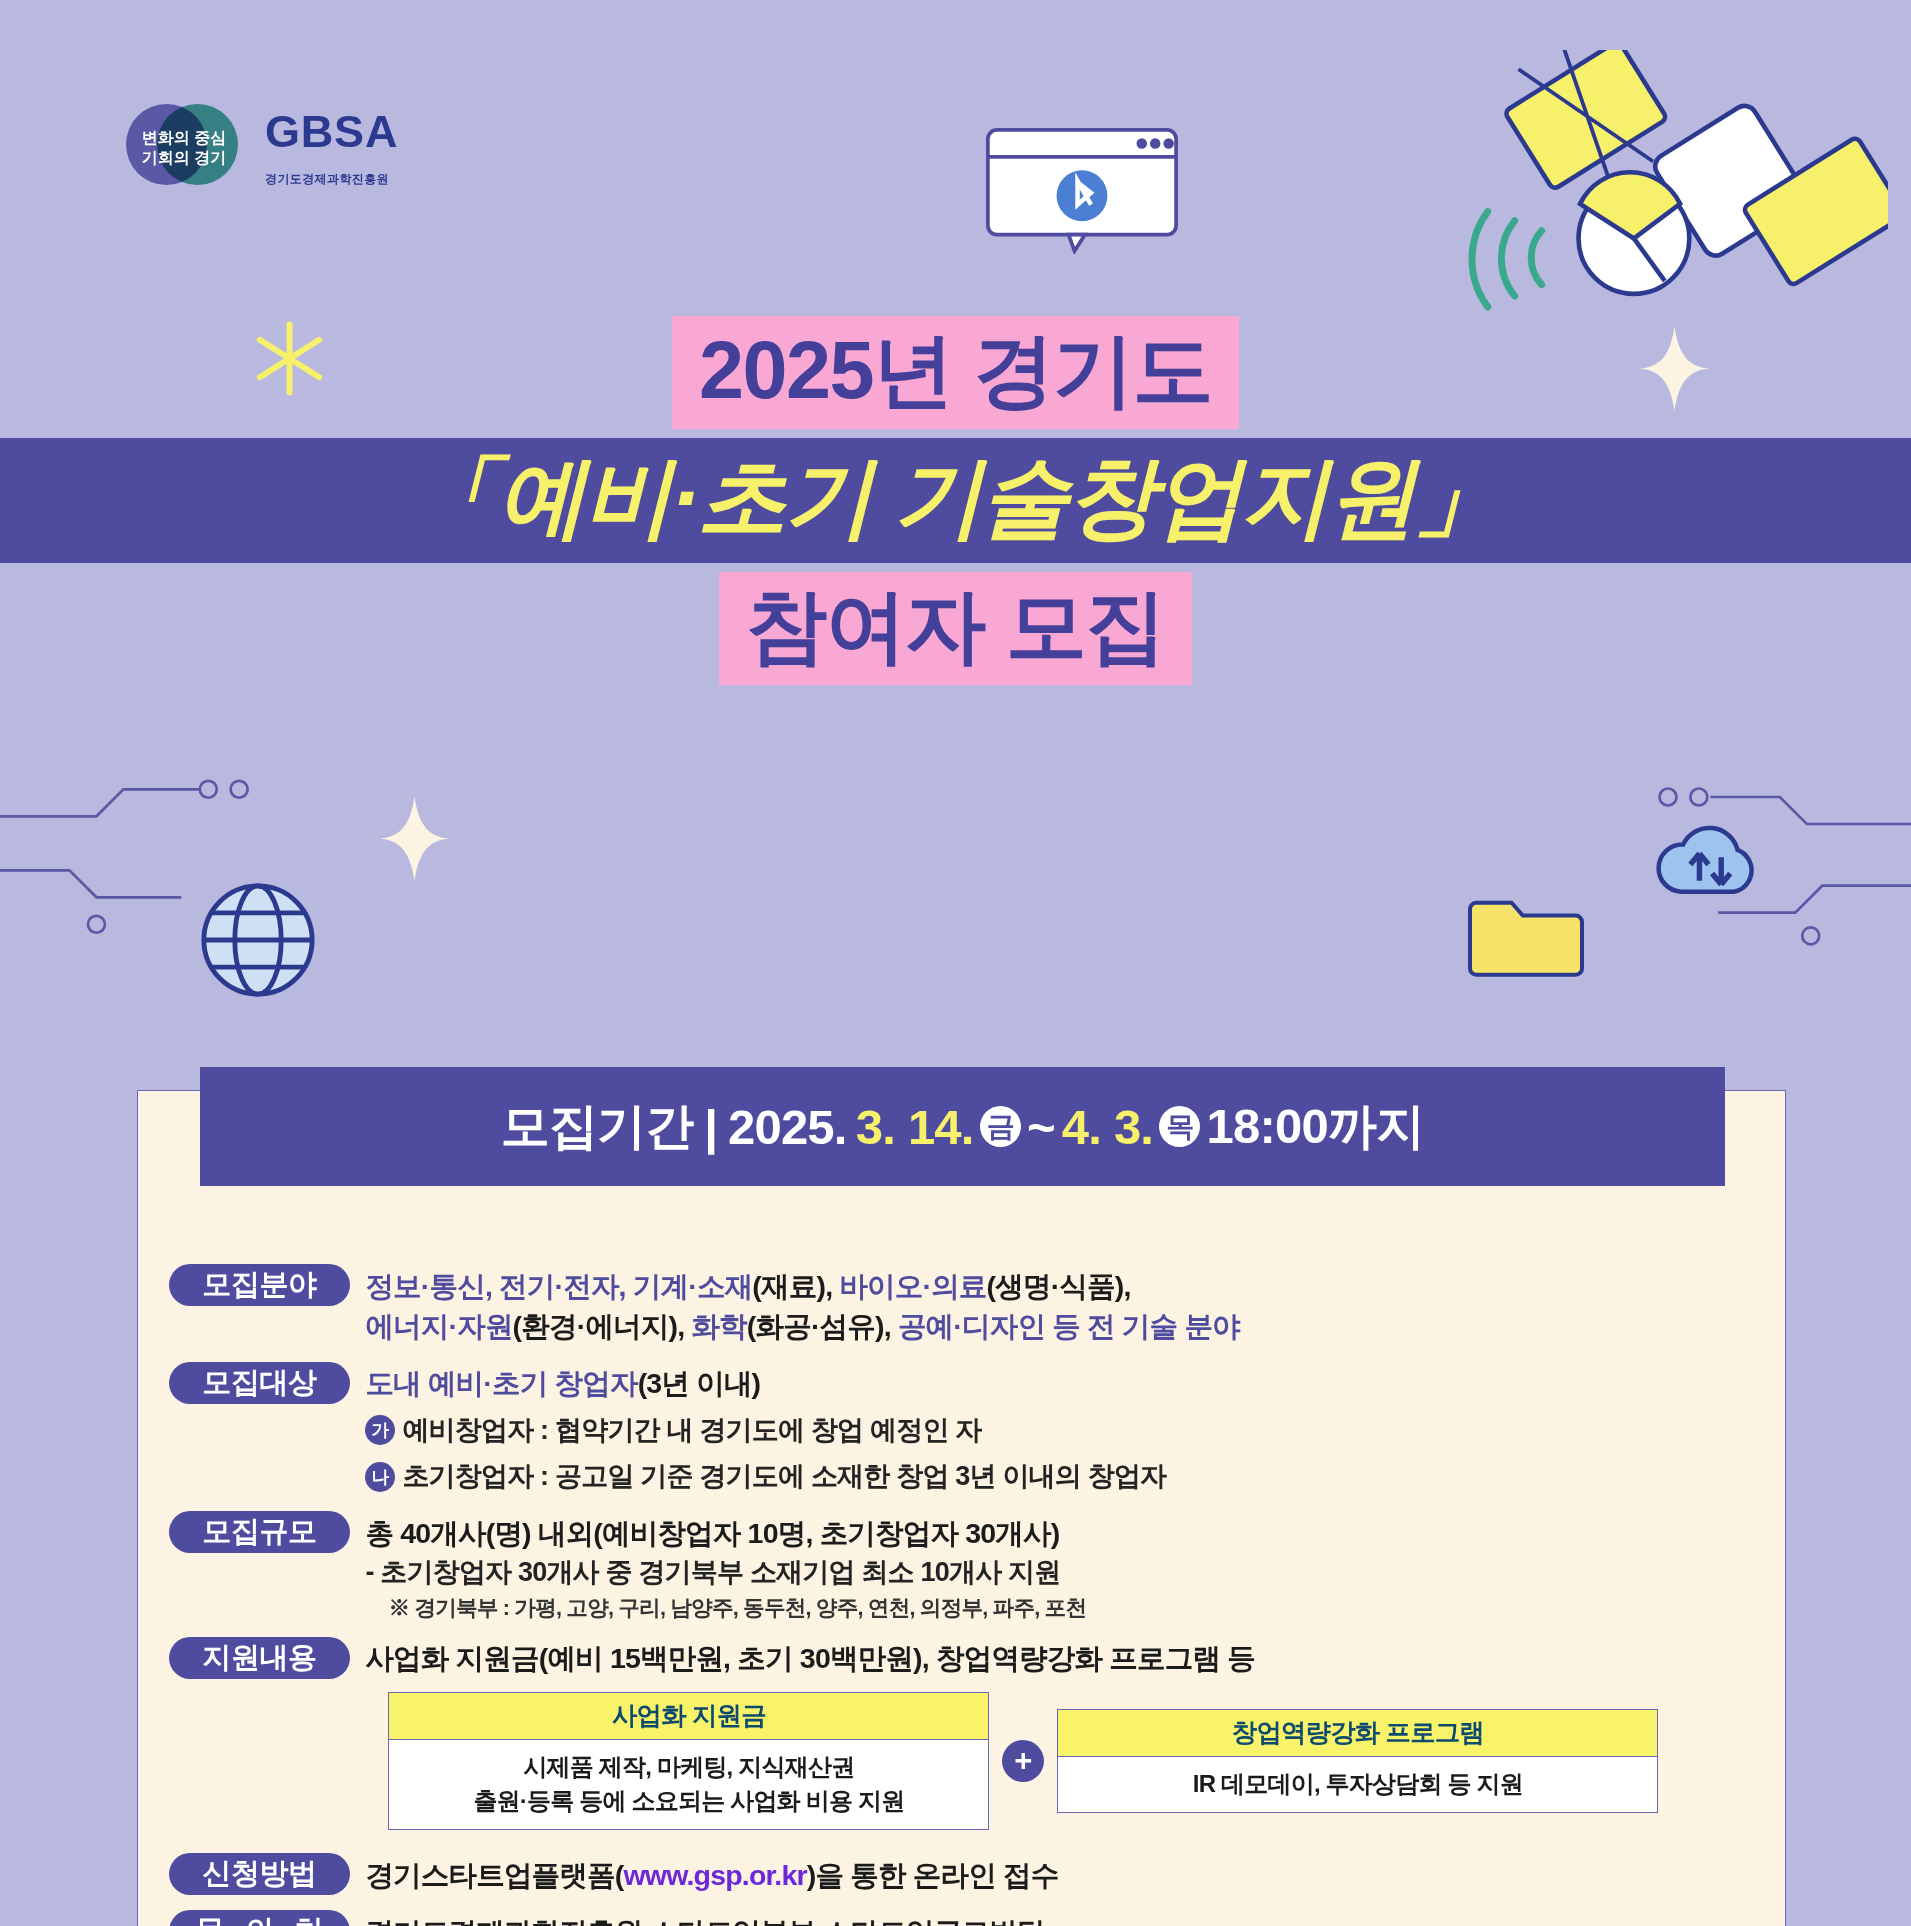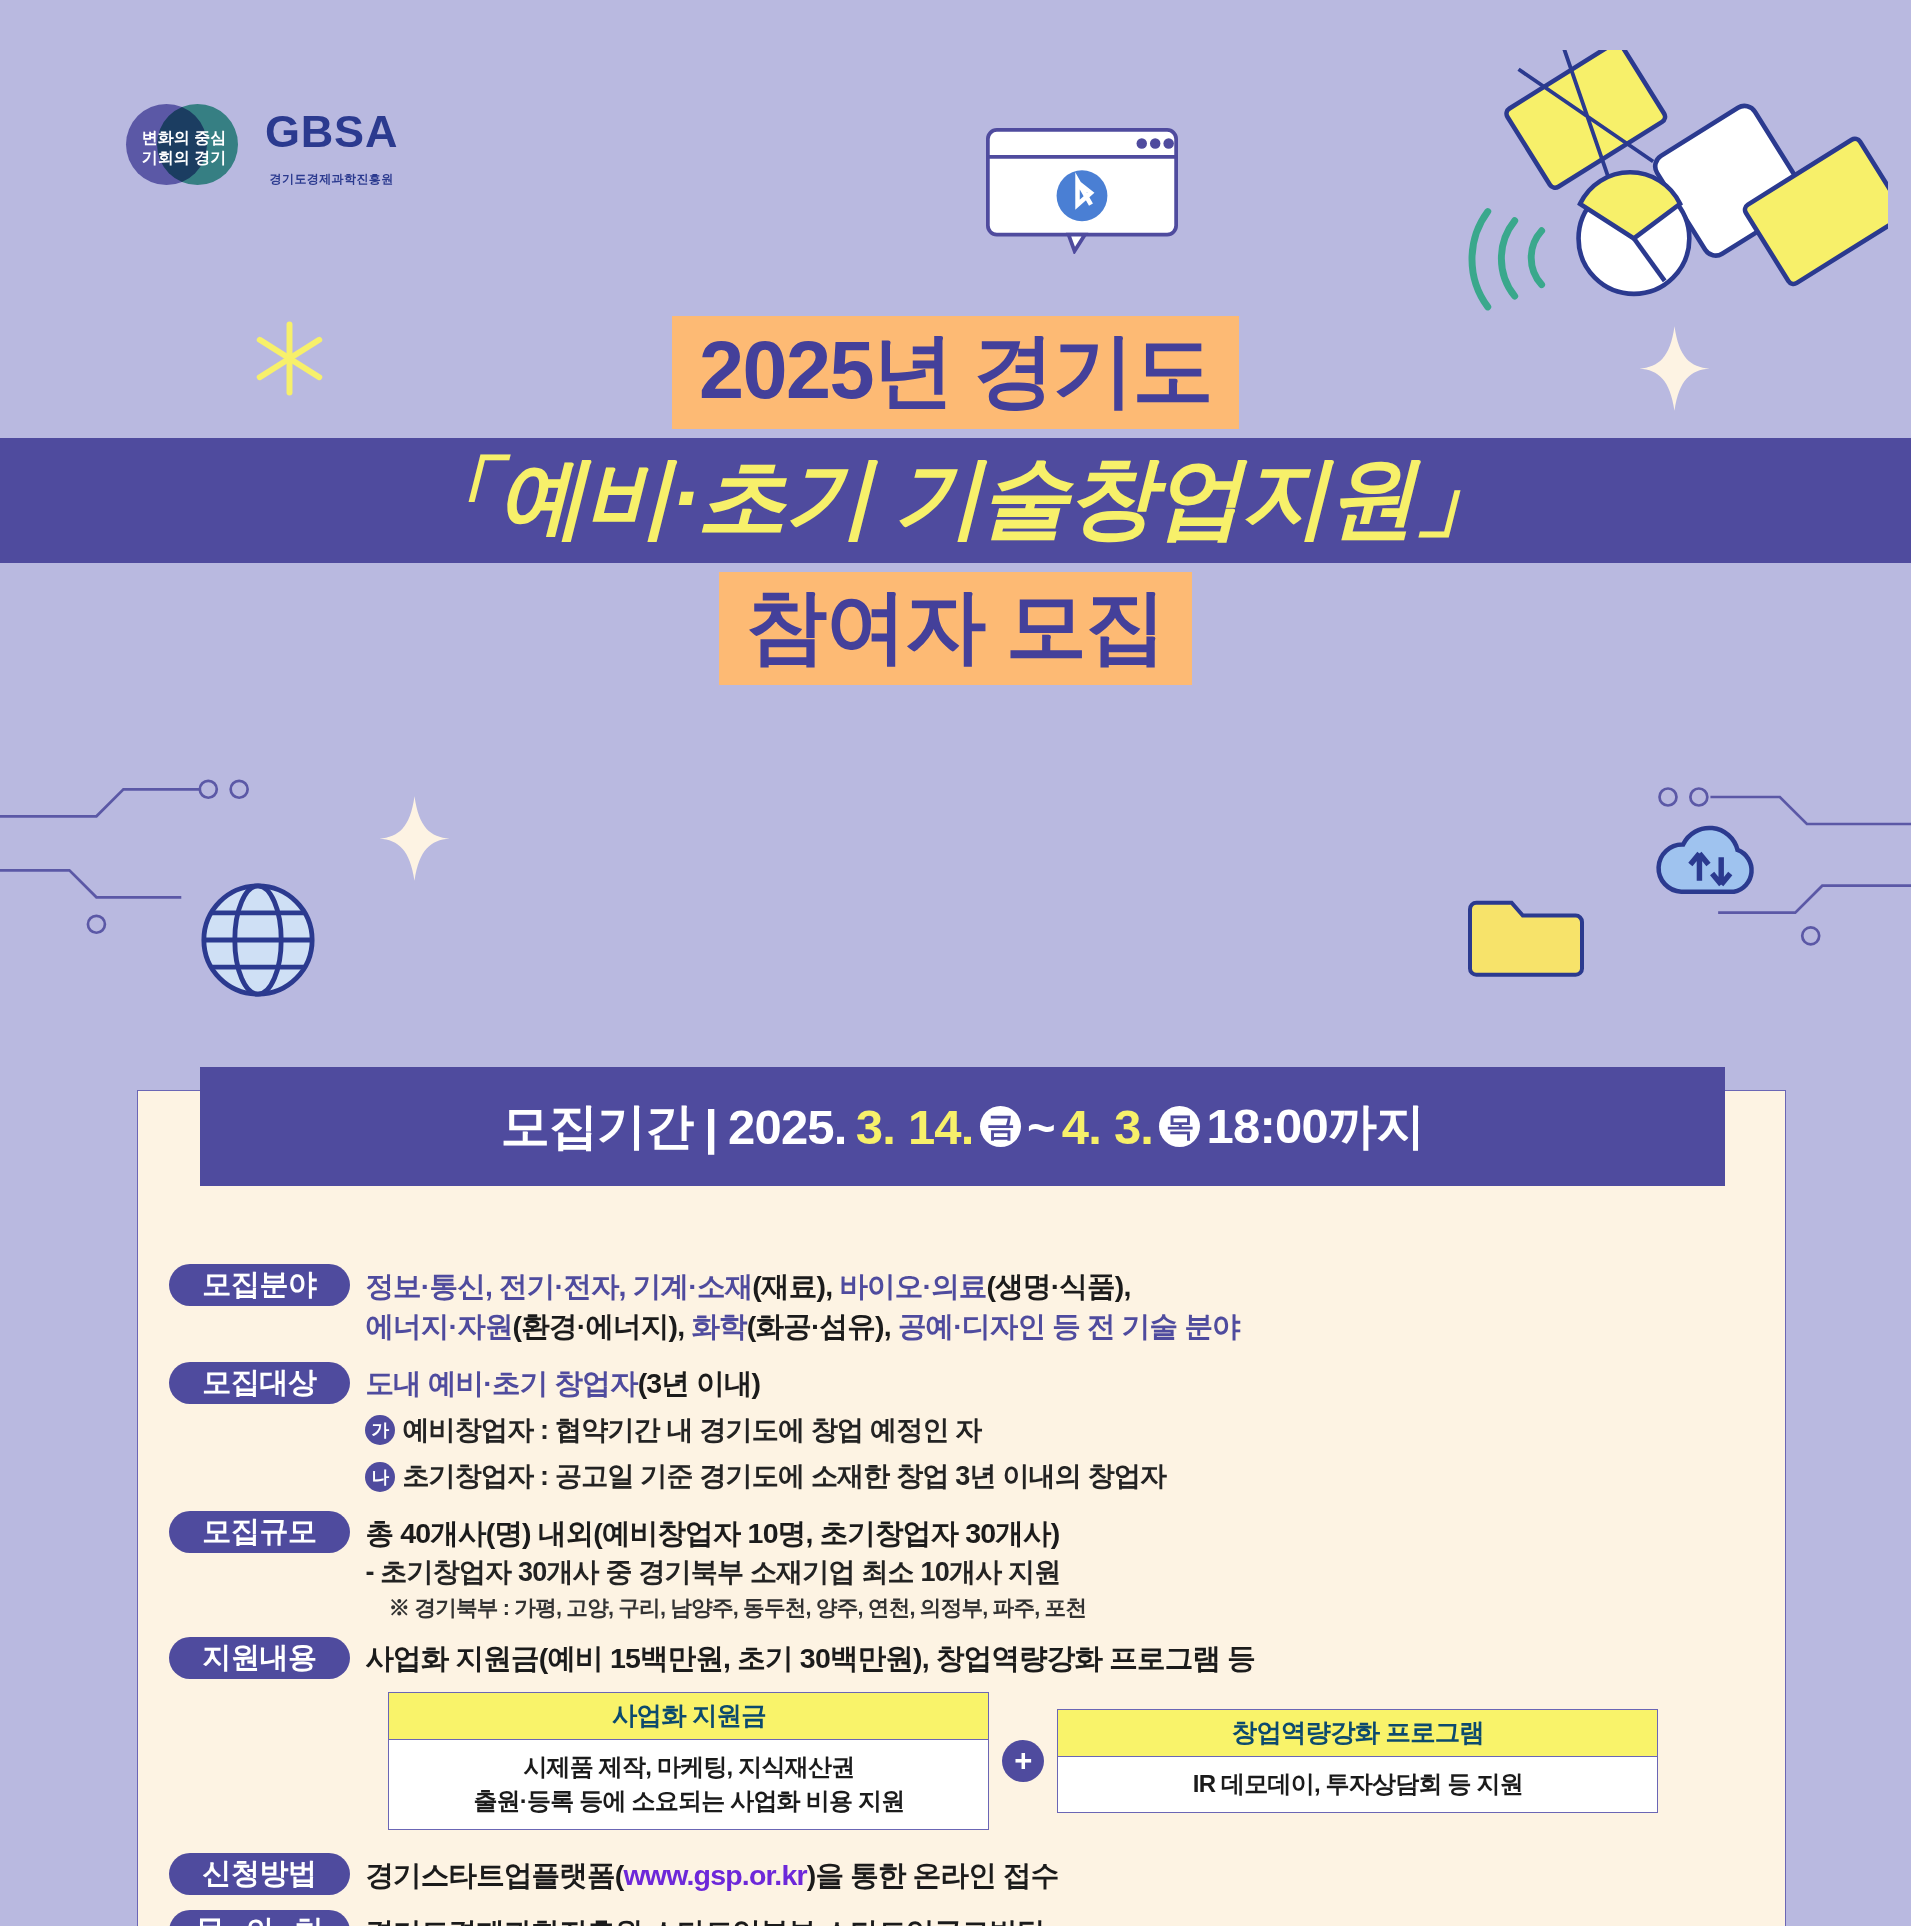--- a/index.html
+++ b/index.html
@@ -18,27 +18,27 @@
 
   .circuit-left { left:0; top:770px; width:270px; height:270px; }
   .circuit-right { right:0; top:770px; width:270px; height:270px; }
 
   
   .logo-area { position:absolute; left:126px; top:89px; display:flex; align-items:center; gap:23px; }
   .gg-logo { width:116px; height:116px; position:relative; }
   .gg-logo .c1 { position:absolute; left:0; top:15.4px; width:81px; height:81px; border-radius:50%; background:#5b58a6; }
   .gg-logo .c2 { position:absolute; left:31px; top:15.4px; width:81px; height:81px; border-radius:50%; background:#3aa88c; mix-blend-mode:multiply; opacity:.92;}
   .gg-logo .txt { position:absolute; left:10px; top:39px; width:96px; color:#fff; font-size:16px; font-weight:bold; line-height:1.25; text-align:center; z-index:4;}
-  .gbsa { display:flex; flex-direction:column; align-items:center; }
+  .gbsa { display:flex; flex-direction:column; }
   .gbsa .big { font-size:45px; font-weight:bold; color:#2b3a8f; letter-spacing:0.8px; font-family:"Liberation Sans", sans-serif; }
   .gbsa .small { font-size:12px; color:#2b3a8f; font-weight:bold; margin-top:13px; letter-spacing:0.4px; }
 
   
   .title-wrap { position:absolute; left:0; right:0; top:316px; text-align:center; }
-  .t-line { display:inline-block; background:#fdba74; padding:7px 27px 10.8px; margin:0 auto; }
+  .t-line { display:inline-block; background:#f9a8d4; padding:7px 27px 10.8px; margin:0 auto; }
   .t1 { font-size:81px; font-weight:bold; color:#44409a; letter-spacing:-1.5px; line-height:1.18; }
   .t2-band { display:block; background:#4f4b9e; margin-top:8.5px; padding:11.6px 23px 17px; }
   .t2 { font-size:89px; font-weight:bold; color:#f7f06a; letter-spacing:-2.3px; line-height:1.08; white-space:nowrap;font-style:italic; }
   .t3-wrap { margin-top:9.2px; }
   .t3 { font-size:81px; font-weight:bold; color:#44409a; letter-spacing:-1.5px; line-height:1.18; }
 
   
   .panel {
     position:absolute; left:137px; top:1090px; width:1649px; height:1448px;
     background:#fdf3e3; border:1.9px solid #6b66b5;

